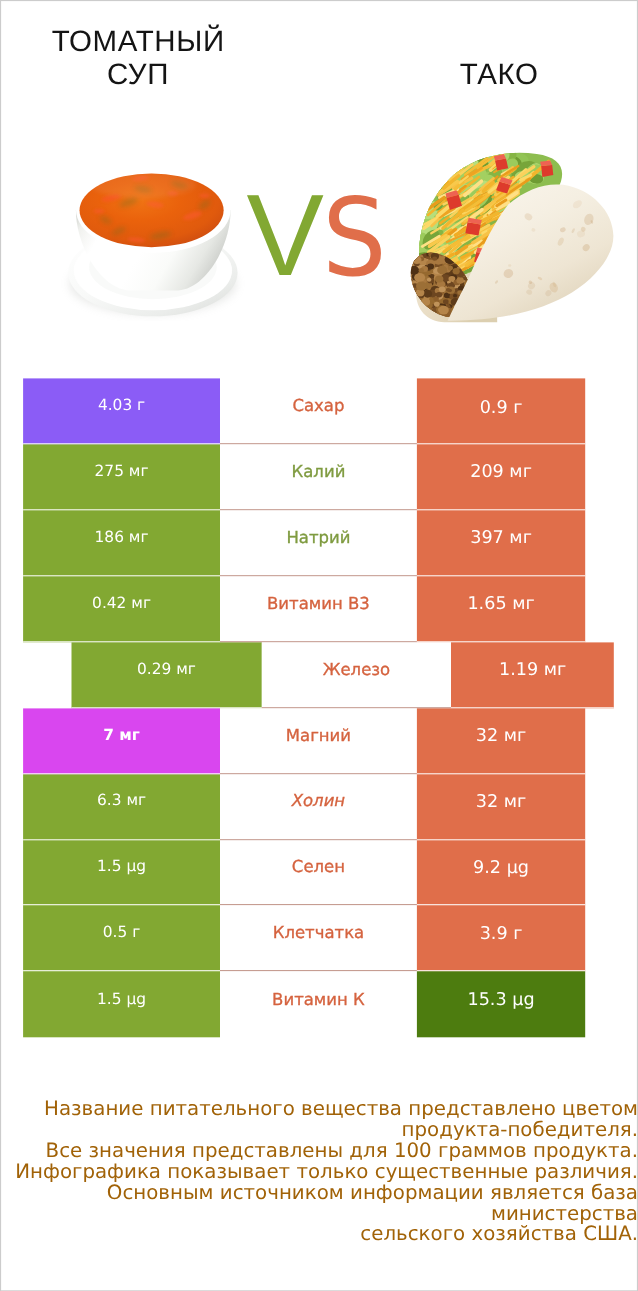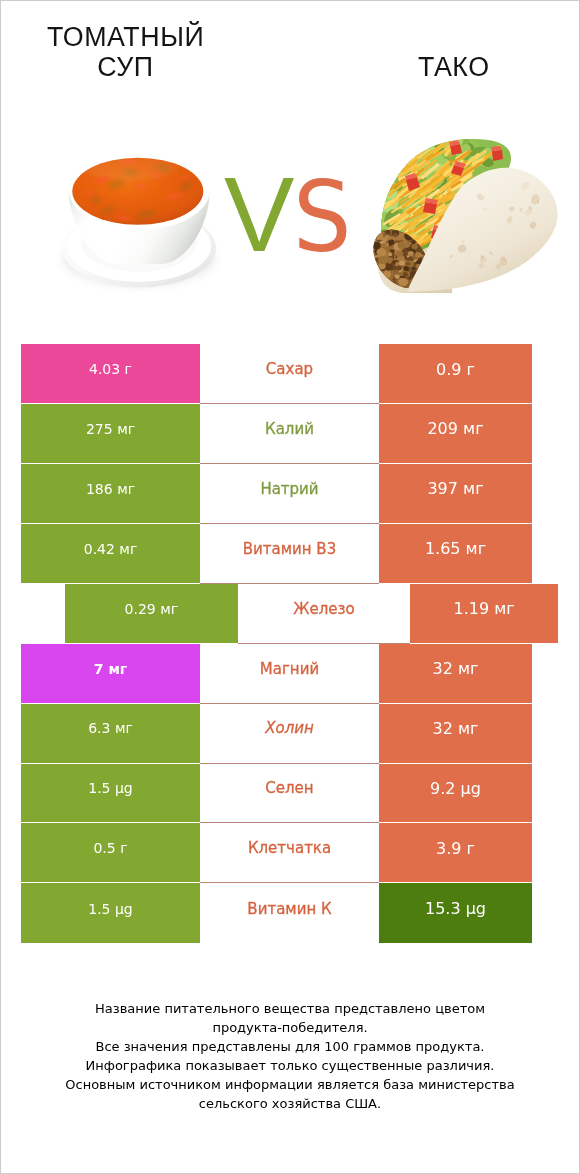--- a/index.html
+++ b/index.html
@@ -16,21 +16,21 @@
   .vs .s{color:#E06E4A;font-family:"DejaVu Sans",sans-serif;font-size:98px;left:87px;top:6.5px;transform:scaleX(0.94);transform-origin:left top;}
   .foodsvg{position:absolute;left:0;top:0;}
   .table{position:absolute;left:21px;top:344.2px;width:537px;}
   .row{display:flex;height:59.92px;}
   .cell{display:flex;align-items:center;justify-content:center;box-sizing:border-box;padding-bottom:9.2px;}
   .cL{width:179px;background:#82A832;color:#fff;font-size:14px;}
   .cM{width:179px;background:#fff;font-weight:400;font-size:15px;-webkit-text-stroke:0.3px currentColor;}
   .cR{width:153px;background:#E06E4A;color:#fff;font-size:16px;}
   .row:not(:last-child) .cL,.row:not(:last-child) .cR{border-bottom:1px solid #fff;}
   .row:not(:last-child) .cM{border-bottom:1px solid #b88578;}
-  .footer{position:absolute;left:0;top:1000px;width:580px;text-align:center;font-size:13px;color:#000000;line-height:18.9px;}
+  .footer{position:absolute;left:0;top:1000px;width:580px;text-align:right;font-size:18px;color:#a16207;line-height:18.9px;}
 </style>
 </head>
 <body>
 
 <div class="page">
   <div class="page-border"></div>
   <div class="title" id="title-left">Томатный суп</div>
   <div class="title" id="title-right">Тако</div>
 
   <svg class="foodsvg" width="580" height="320" viewBox="0 0 580 320">
@@ -971,21 +971,21 @@
       </g>
     </g>
   </svg>
 
   <div class="vs">
       <span class="v">V</span>
       <span class="s">S</span>
     </div>
   <div class="table" id="table">
       <div class="row">
-        <div class="cell cL" style="background: #ec4899;">4.03 г</div>
+        <div class="cell cL" style="background: #8b5cf6;">4.03 г</div>
         <div class="cell cM" style="color: rgb(213, 99, 63);">Сахар</div>
         <div class="cell cR" style="background: rgb(224, 110, 74);">0.9 г</div>
       </div>
       <div class="row">
         <div class="cell cL" style="background: rgb(130, 168, 50);">275 мг</div>
         <div class="cell cM" style="color: rgb(127, 155, 64);">Калий</div>
         <div class="cell cR" style="background: rgb(224, 110, 74);">209 мг</div>
       </div>
       <div class="row">
         <div class="cell cL" style="background: rgb(130, 168, 50);">186 мг</div>

